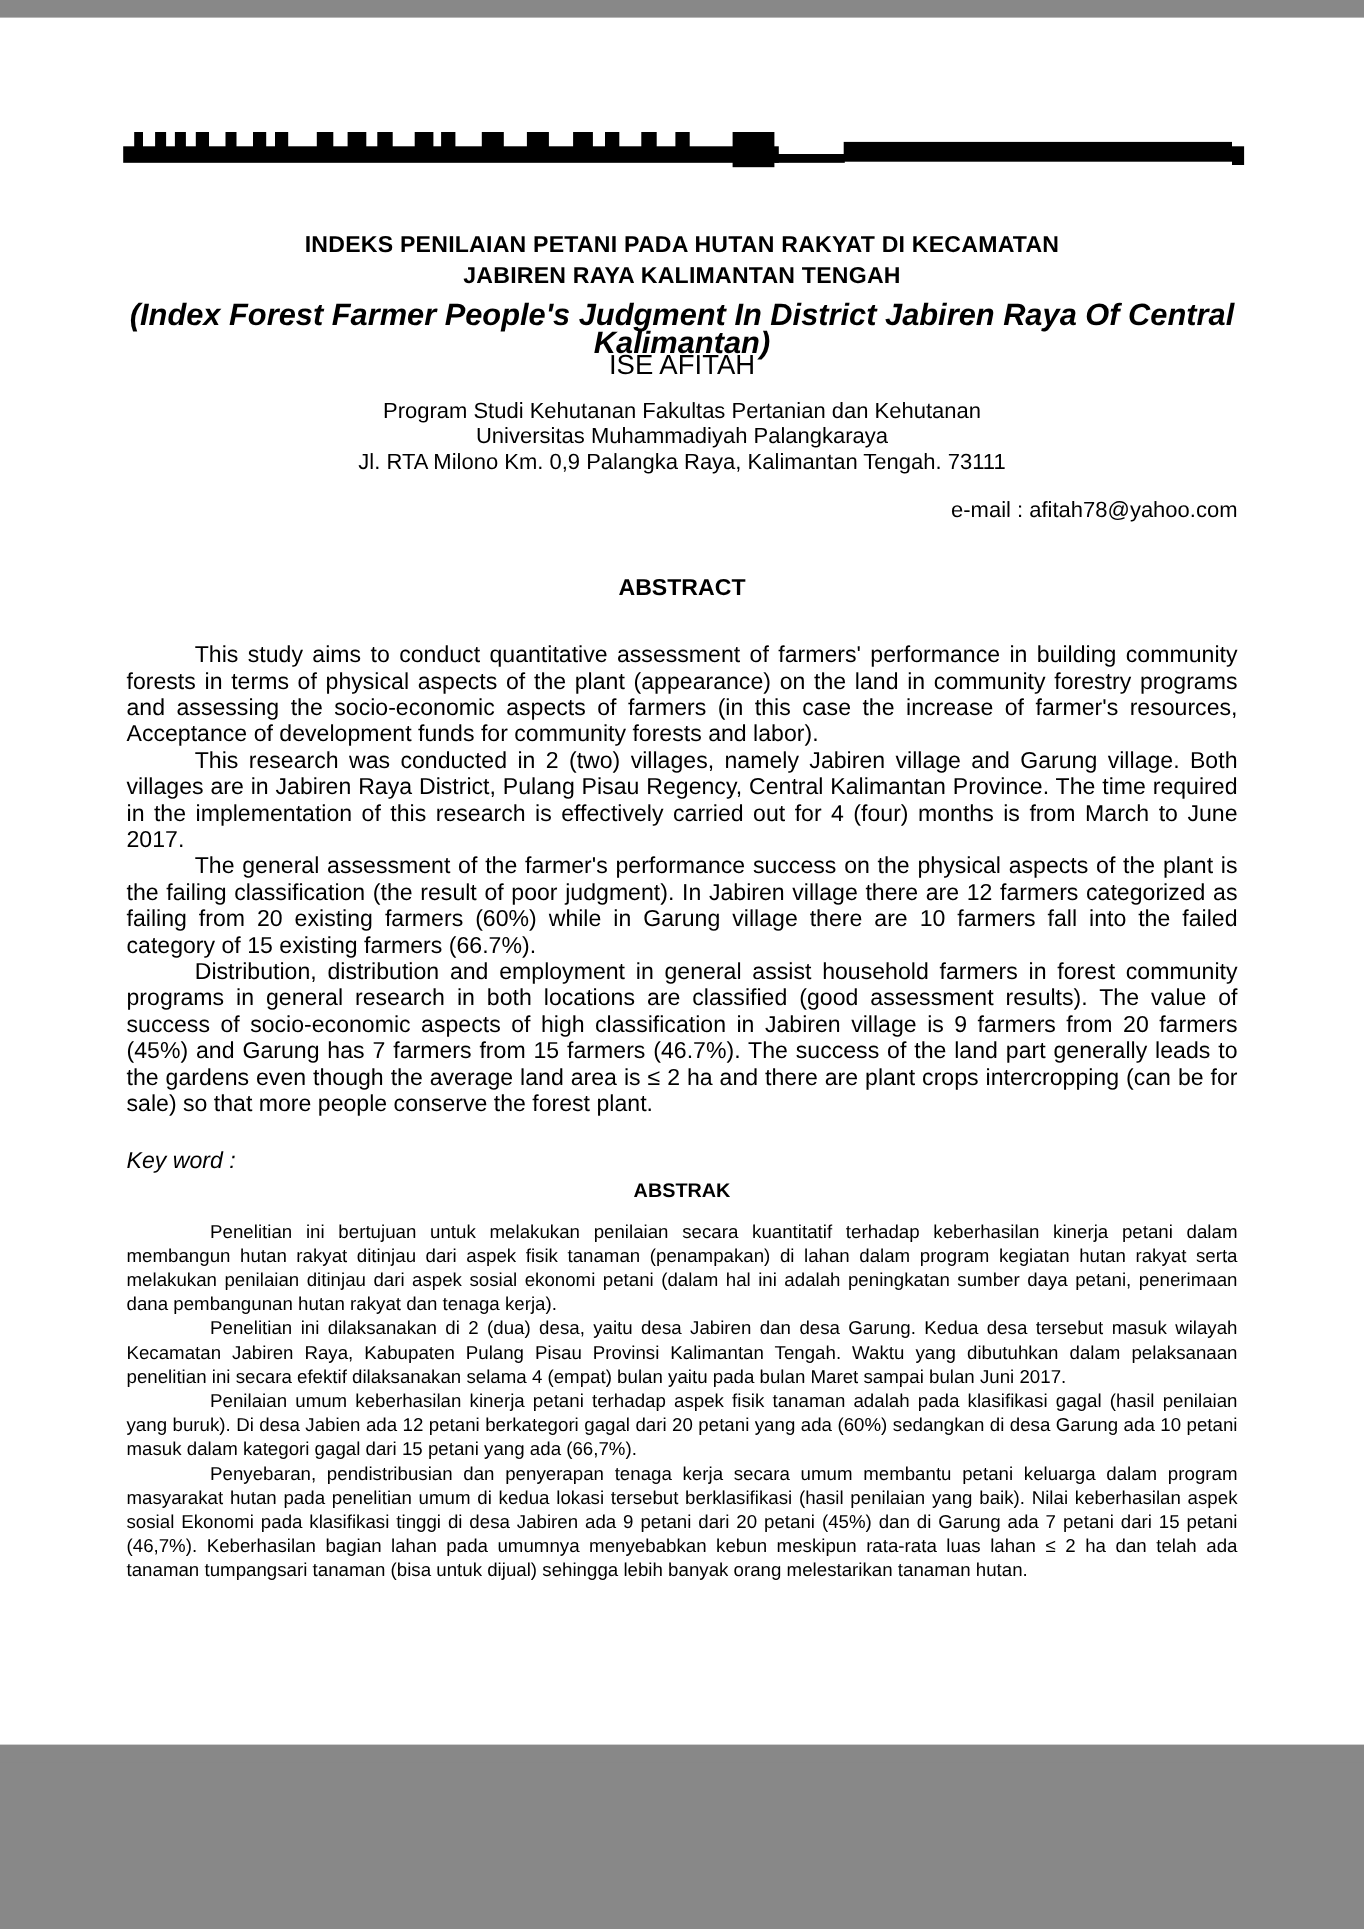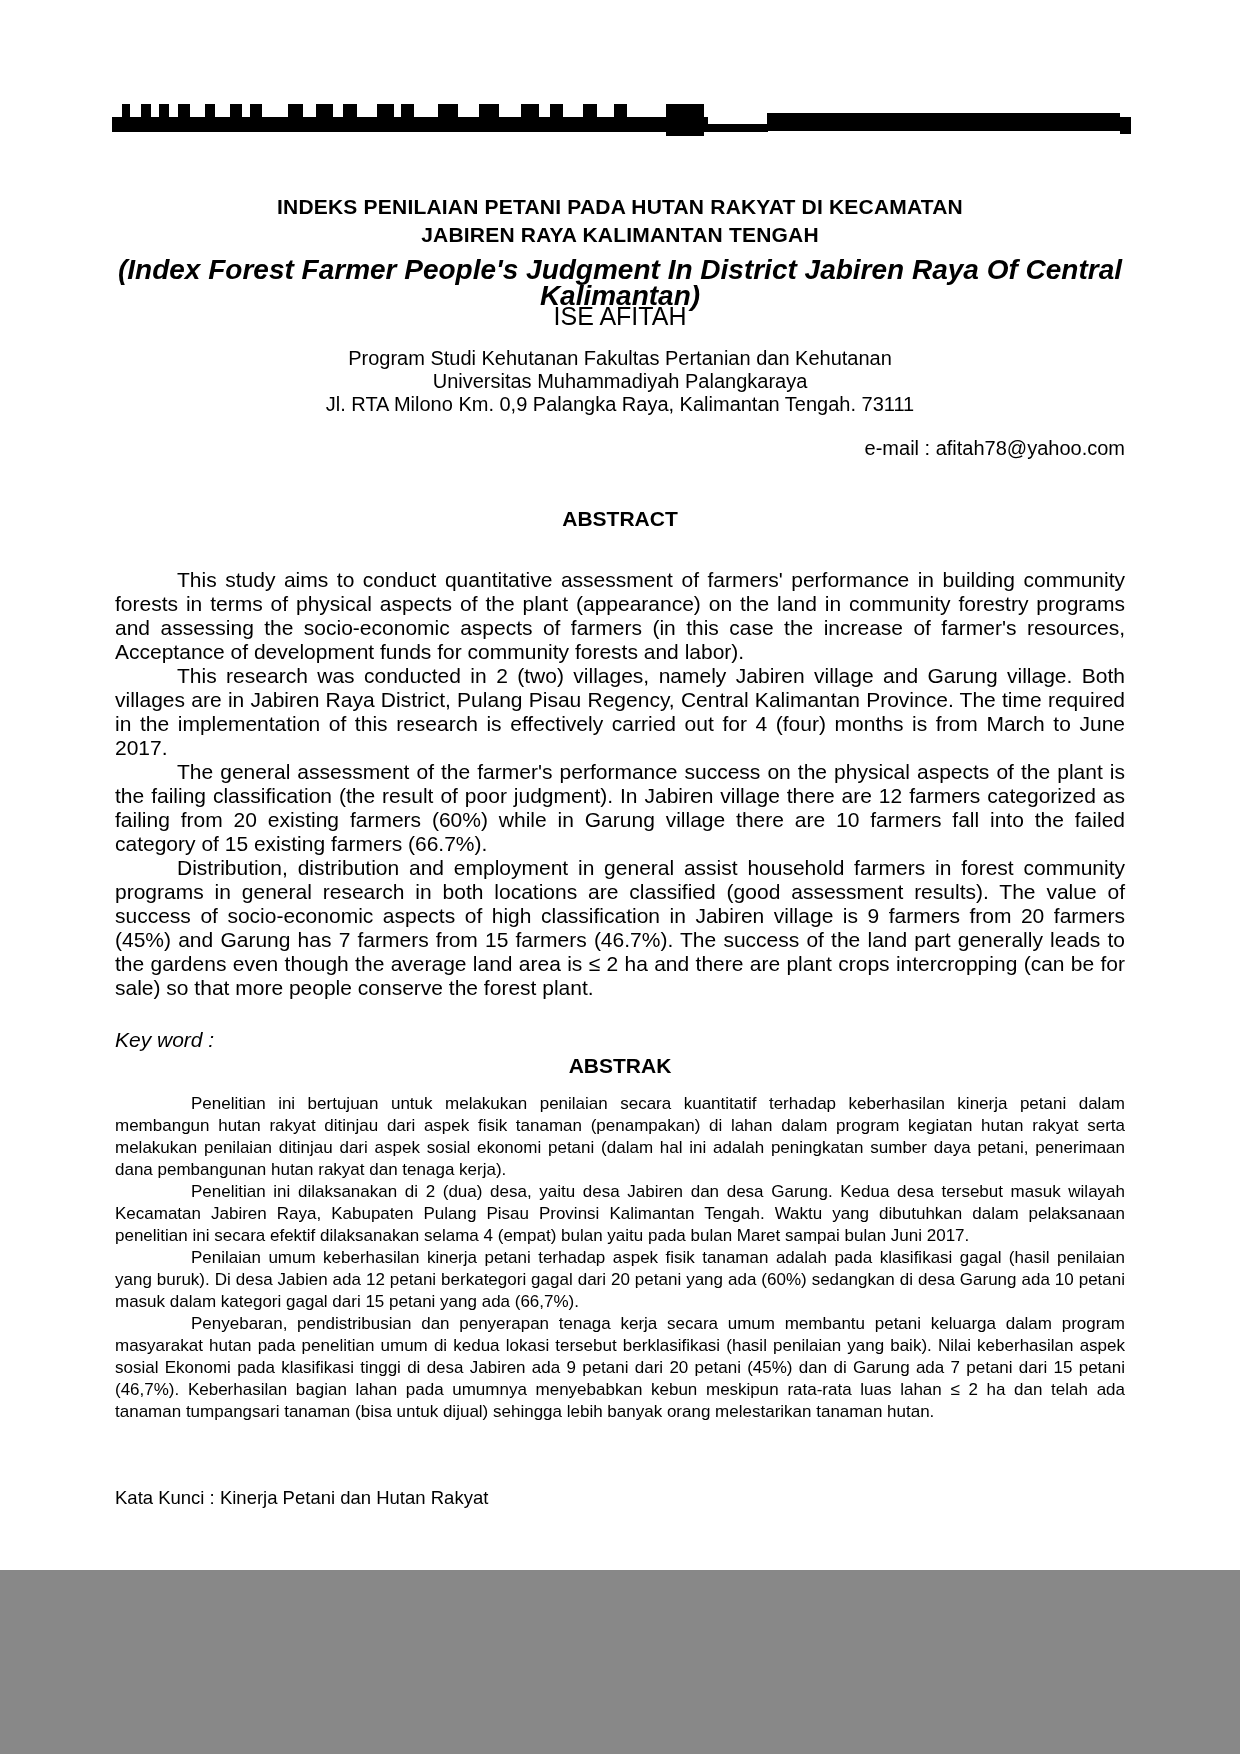--- a/index.html
+++ b/index.html
@@ -1,20 +1,20 @@
 <!DOCTYPE html>
 <html><head>
 <meta charset="utf-8">
 <style>
   html,body { margin:0; padding:0; background:#888; }
   .page {
     position: relative;
     width: 1240px;
     height: 1570px;
-    margin: 0 auto;
+    margin: 16px auto;
     background: #ffffff;
     font-family: "Liberation Sans", sans-serif;
     color: #000000;
     overflow: hidden;
   }
   .sec { position: absolute; left: 115px; width: 1010px; }
   .centered { text-align: center; }
   .masthead { position: absolute; left: 0; top: 0; width: 1240px; height: 140px; }
   .doc-title {
     top: 193px;
@@ -65,21 +65,21 @@
   }
   .abstract-en p { text-indent: 62px; }
   .keyword-label {
     top: 1028px;
     font-size: 21px;
     font-style: italic;
     line-height: 24px;
   }
   .abstrak-heading {
     top: 1053px;
-    font-size: 21px;
+    font-size: 18px;
     font-weight: bold;
     line-height: 26px;
   }
   .abstract-id {
     top: 1093px;
     font-size: 17px;
     line-height: 22px;
   }
   .abstract-id p { text-indent: 76px; }
   .kata-kunci {
@@ -161,17 +161,16 @@
 
   <div class="sec abstrak-heading centered">ABSTRAK</div>
 
   <div class="sec abstract-id">
     <p>Penelitian ini bertujuan untuk melakukan penilaian secara kuantitatif terhadap keberhasilan kinerja petani dalam membangun hutan rakyat ditinjau dari aspek fisik tanaman (penampakan) di lahan dalam program kegiatan hutan rakyat serta melakukan penilaian ditinjau dari aspek sosial ekonomi petani (dalam hal ini adalah peningkatan sumber daya petani, penerimaan dana pembangunan hutan rakyat dan tenaga kerja).</p>
     <p>Penelitian ini dilaksanakan di 2 (dua) desa, yaitu desa Jabiren dan desa Garung. Kedua desa tersebut masuk wilayah Kecamatan Jabiren Raya, Kabupaten Pulang Pisau Provinsi Kalimantan Tengah. Waktu yang dibutuhkan dalam pelaksanaan penelitian ini secara efektif dilaksanakan selama 4 (empat) bulan yaitu pada bulan Maret sampai bulan Juni 2017.</p>
     <p>Penilaian umum keberhasilan kinerja petani terhadap aspek fisik tanaman adalah pada klasifikasi gagal (hasil penilaian yang buruk). Di desa Jabien ada 12 petani berkategori gagal dari 20 petani yang ada (60%) sedangkan di desa Garung ada 10 petani masuk dalam kategori gagal dari 15 petani yang ada (66,7%).</p>
     <p>Penyebaran, pendistribusian dan penyerapan tenaga kerja secara umum membantu petani keluarga dalam program masyarakat hutan pada penelitian umum di kedua lokasi tersebut berklasifikasi (hasil penilaian yang baik). Nilai keberhasilan aspek sosial Ekonomi pada klasifikasi tinggi di desa Jabiren ada 9 petani dari 20 petani (45%) dan di Garung ada 7 petani dari 15 petani (46,7%). Keberhasilan bagian lahan pada umumnya menyebabkan kebun meskipun rata-rata luas lahan ≤ 2 ha dan telah ada tanaman tumpangsari tanaman (bisa untuk dijual) sehingga lebih banyak orang melestarikan tanaman hutan.</p>
   </div>
 
-  <div class="sec kata-kunci">Kata Kunci : Kinerja Petani dan Hutan Rakyat</div>
 
   <div class="page-marker"></div>
 
 </div>
 
 </body></html>

